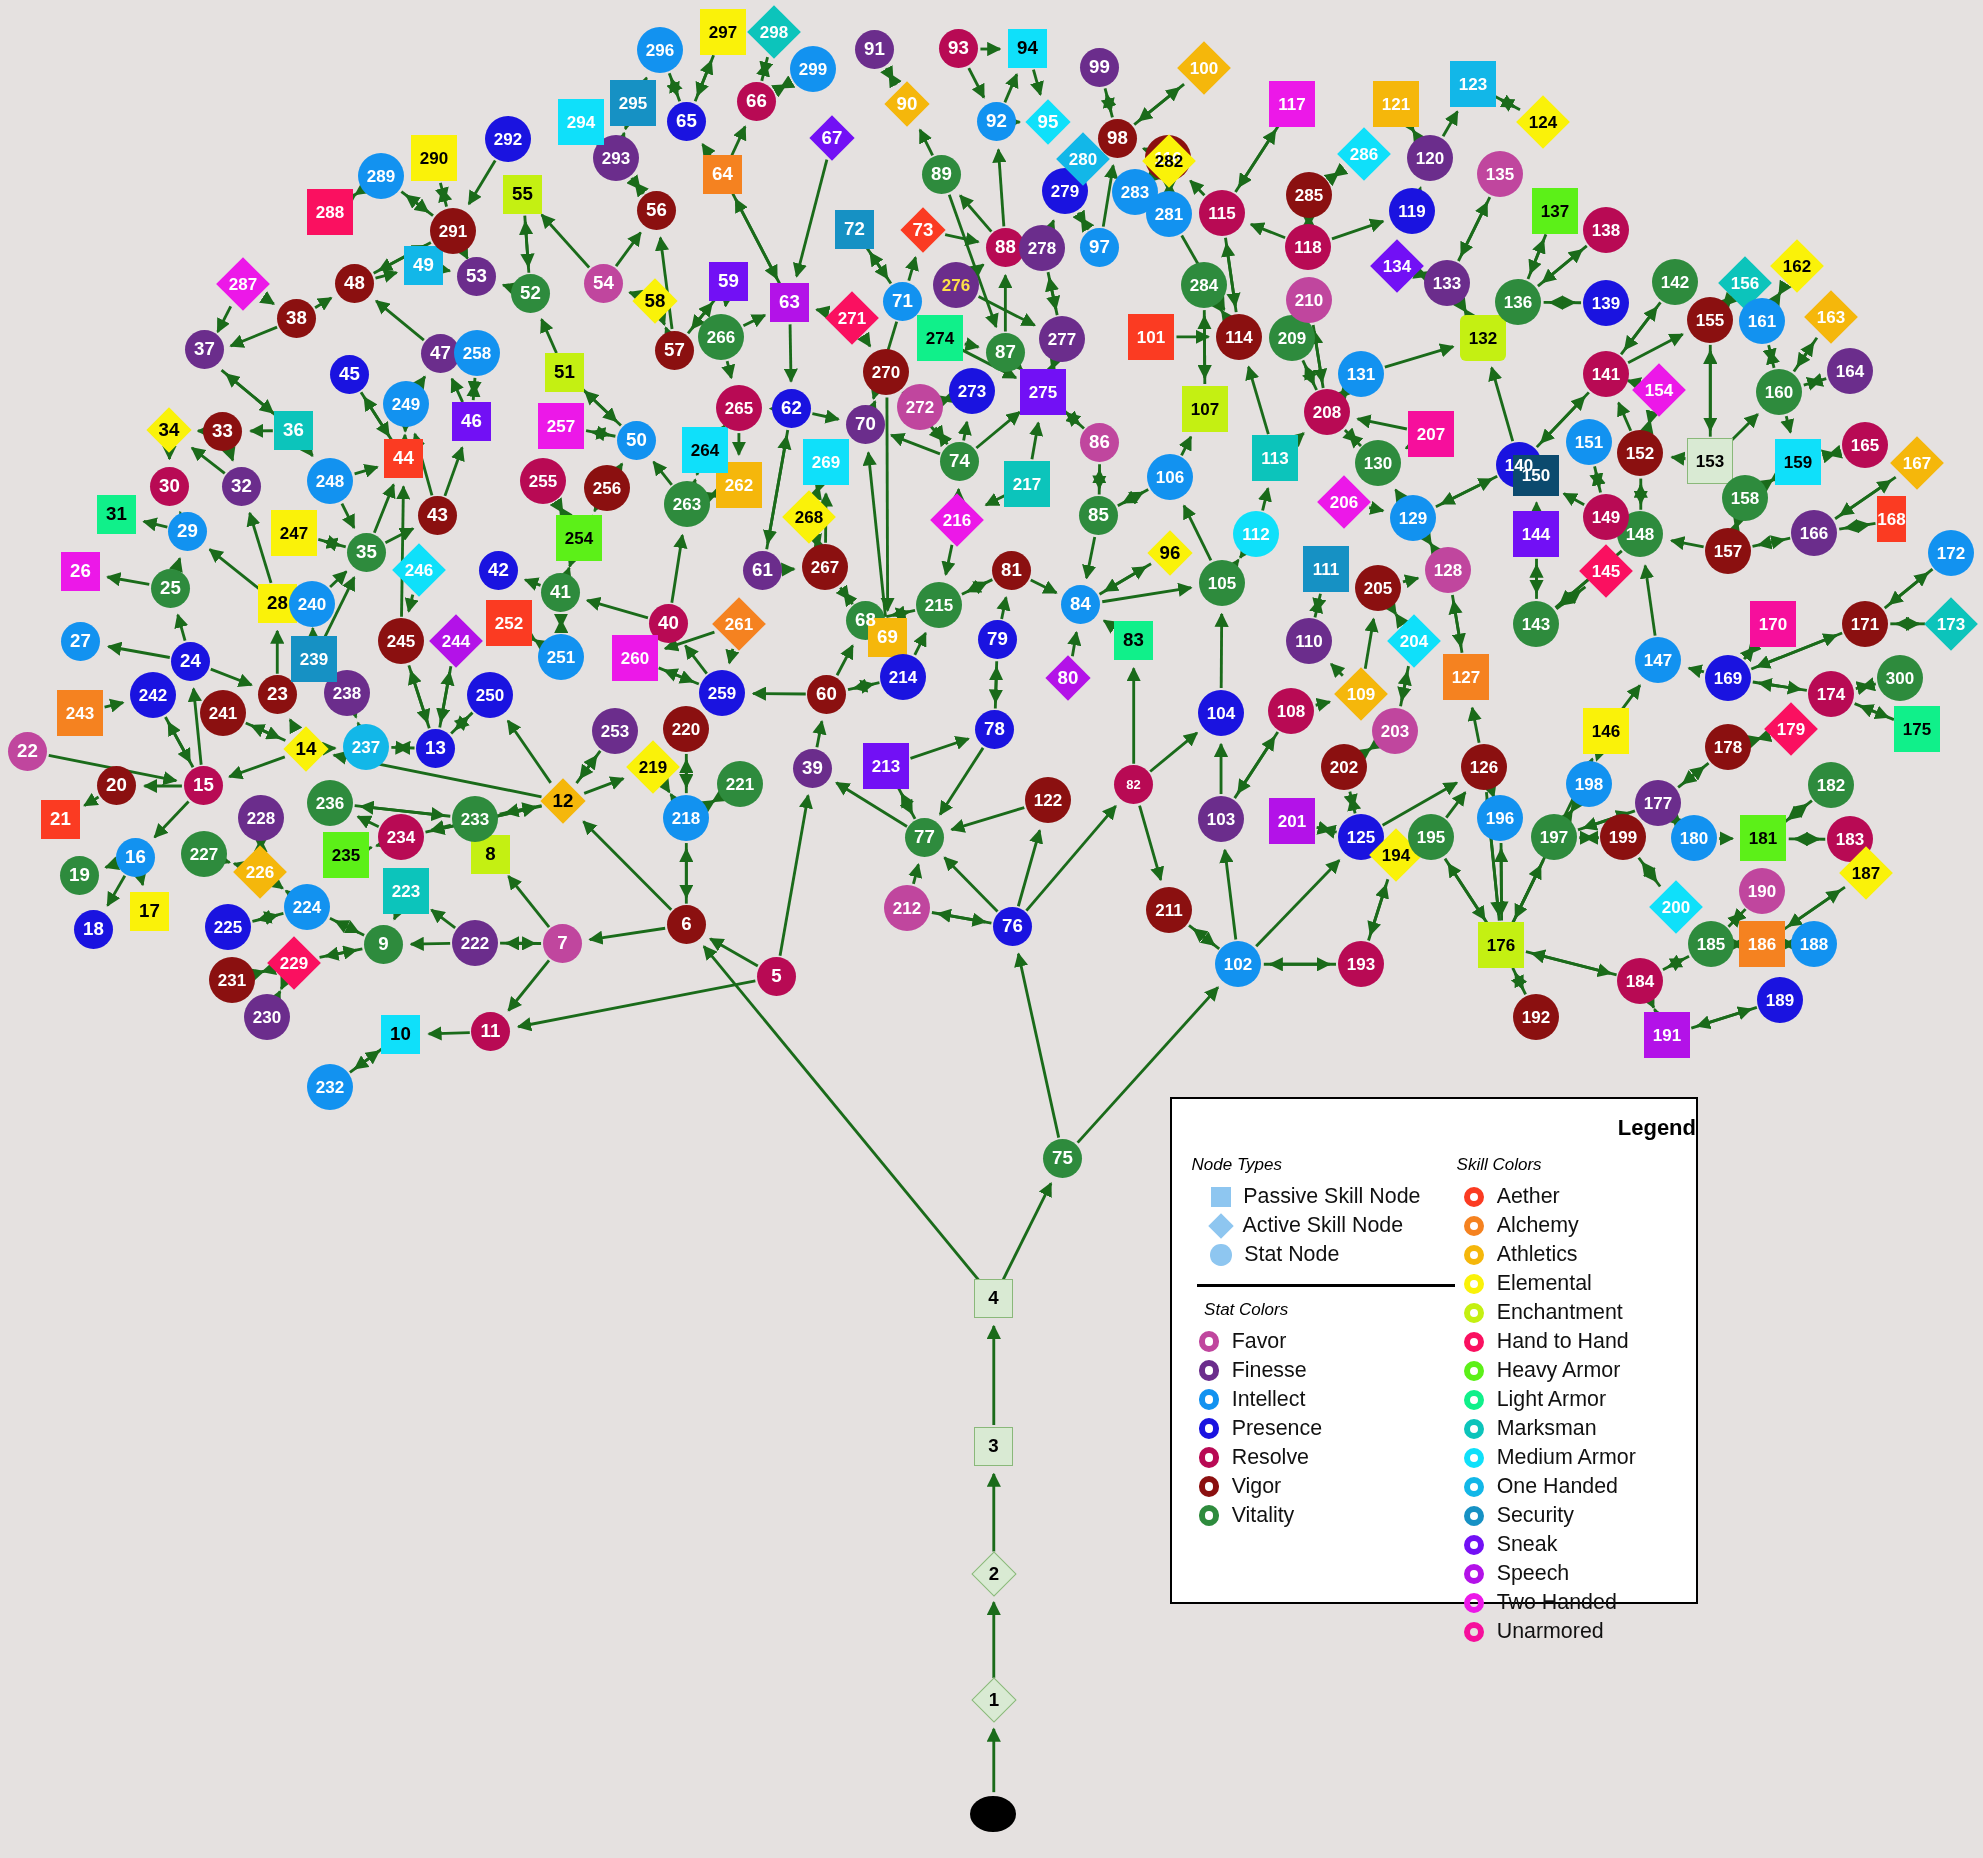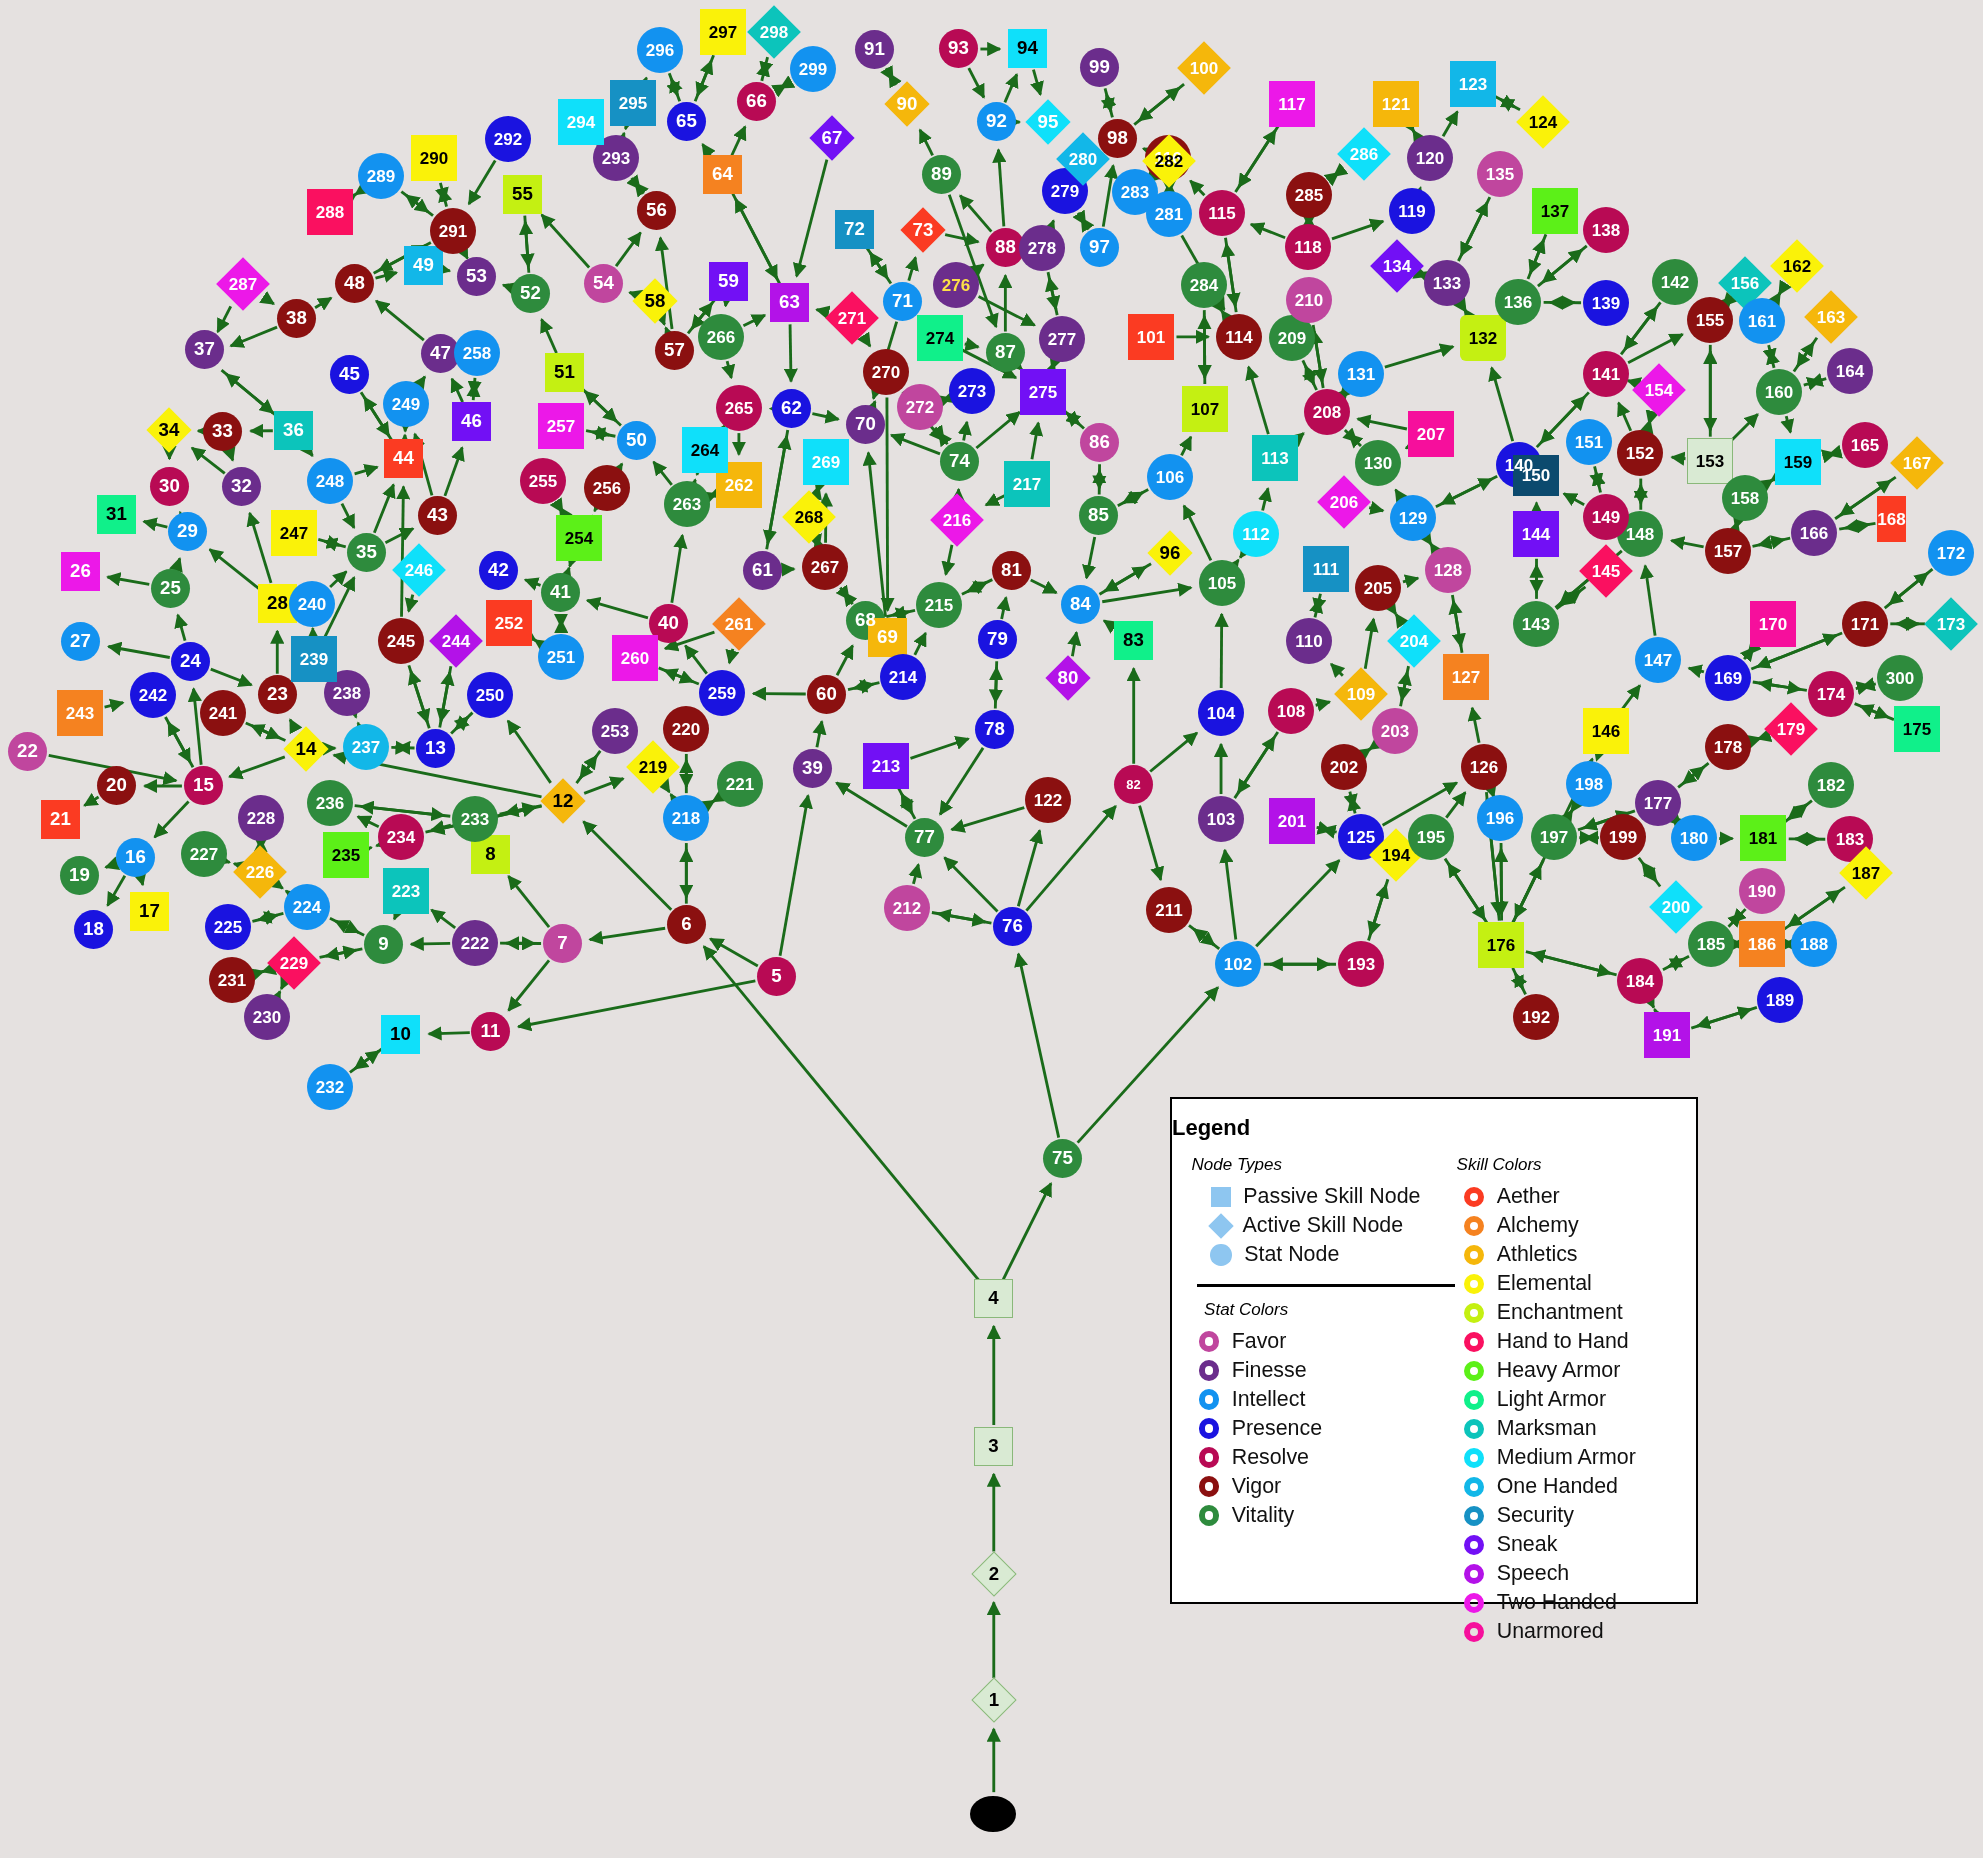--- a/index.html
+++ b/index.html
@@ -32,21 +32,21 @@
 
   
   #legend{
     position:absolute;
     left:1170px;top:1097px;width:528px;height:507px;
     background:#ffffff;
     border:2.7px solid #000000;
     box-sizing:border-box;
   }
   #legend .title{
-    text-align:left;font-weight:bold;font-size:22px;color:#000;
+    text-align:right;font-weight:bold;font-size:22px;color:#000;
     margin-top:16px;
   }
   #legend .cols{display:flex;margin-top:14.3px;}
   #legend .col-left{width:281px;padding-left:19.6px;box-sizing:border-box;}
   #legend .col-right{width:248px;padding-left:3.6px;box-sizing:border-box;}
   .sec-head{
     font-style:italic;font-size:17px;color:#000;margin-bottom:7.1px;
   }
   .leg-row{display:flex;align-items:center;height:29px;}
   .leg-row .lbl{font-size:21.4px;color:#111;margin-left:12.5px;}

